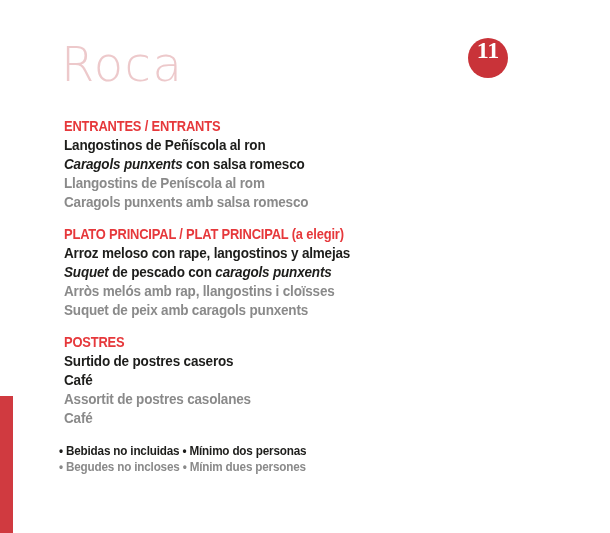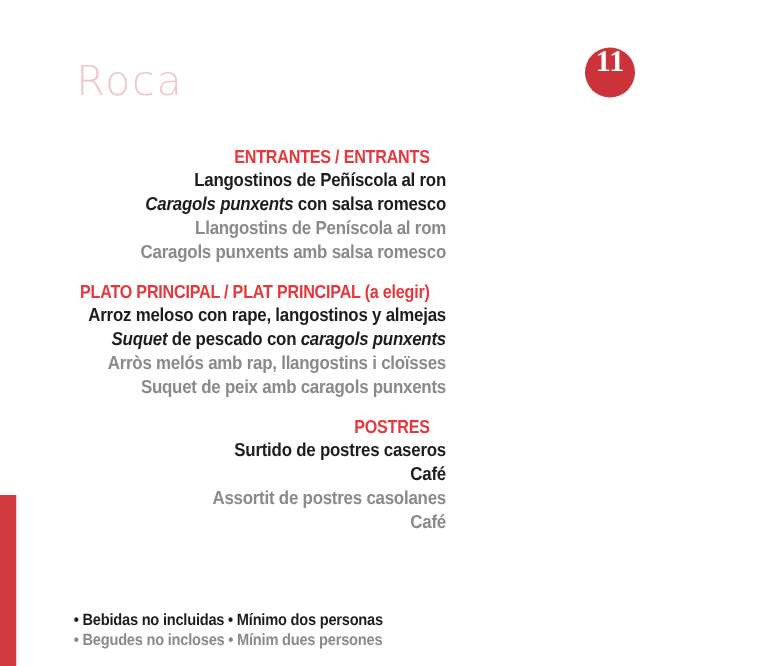--- a/index.html
+++ b/index.html
@@ -12,57 +12,57 @@
   }
   .accent-bar{
     position:absolute;left:0;top:396px;
     width:13px;height:137px;
     background:#d03a40;
   }
   .title{
     position:absolute;left:61px;top:42px;
     font-family:"DejaVu Sans","Liberation Sans",sans-serif;
     font-weight:200;
-    font-size:33px;line-height:45px;
+    font-size:48px;line-height:45px;
     letter-spacing:1.5px;
     color:#edc9cb;
     white-space:nowrap;
   }
   .badge{
     position:absolute;left:468px;top:38px;
     width:40px;height:40px;border-radius:50%;
     background:#c93339;
     display:flex;align-items:flex-start;justify-content:center;
   }
   .badge span{
     color:#ffffff;
     font-family:"Liberation Serif",serif;
     font-weight:700;font-size:24px;line-height:1;
   }
-  .menu{position:absolute;left:64px;top:116px;text-align:right;}
+  .menu{position:absolute;left:64px;top:116px;}
   .menu section{margin:0 0 13px 0;}
   .heading{
     margin:0;
     font-size:15px;line-height:19px;font-weight:800;
     color:#e6383b;
     letter-spacing:-0.2px;
     transform:scaleX(0.86);transform-origin:0 50%;
     white-space:nowrap;
   }
   .line{
     margin:0;
     font-size:15px;line-height:19px;font-weight:700;
     color:#1d1d1b;
     letter-spacing:-0.2px;
     transform:scaleX(0.9);transform-origin:0 50%;
     white-space:nowrap;
   }
   .line.gray{color:#8a8a8a;}
   .line em{font-style:italic;}
-  .footer{position:absolute;left:59px;top:488px;}
+  .footer{position:absolute;left:59px;top:443px;}
   .footer .line{font-size:13px;line-height:15.5px;}
 </style>
 </head>
 <body>
 
 <div class="page">
 
   <div class="accent-bar"></div>
 
   <div class="title">Roca</div>

